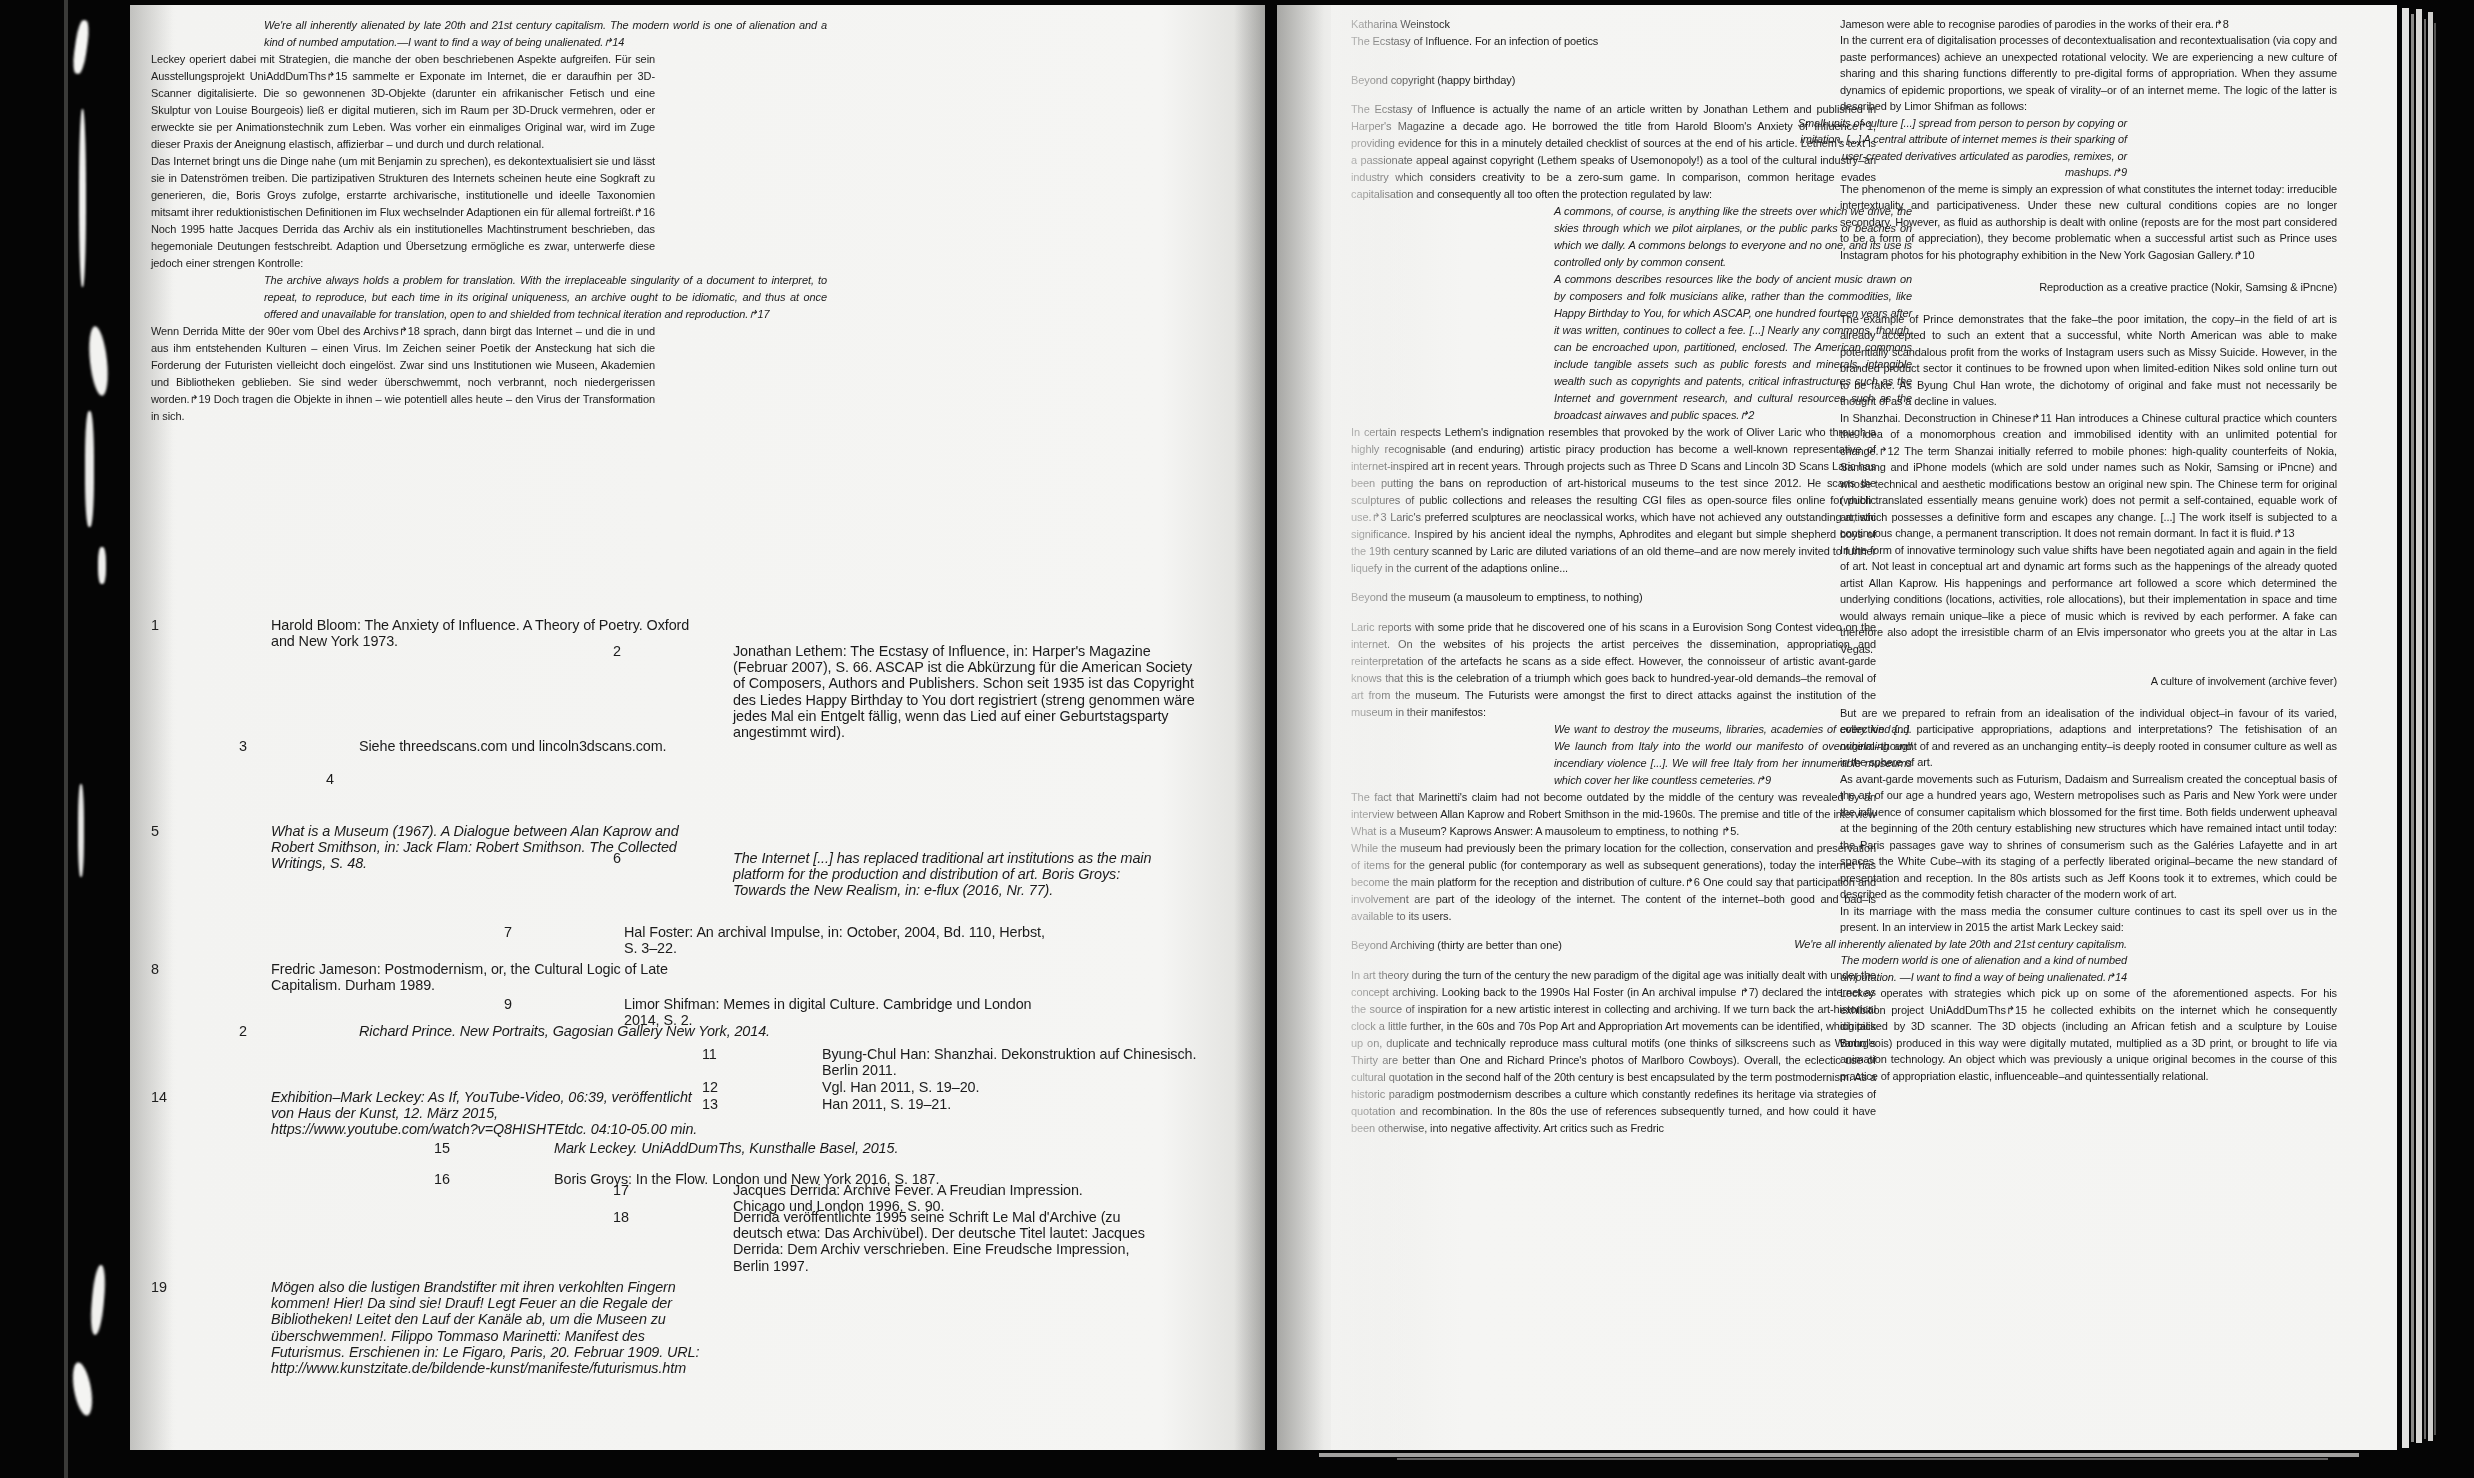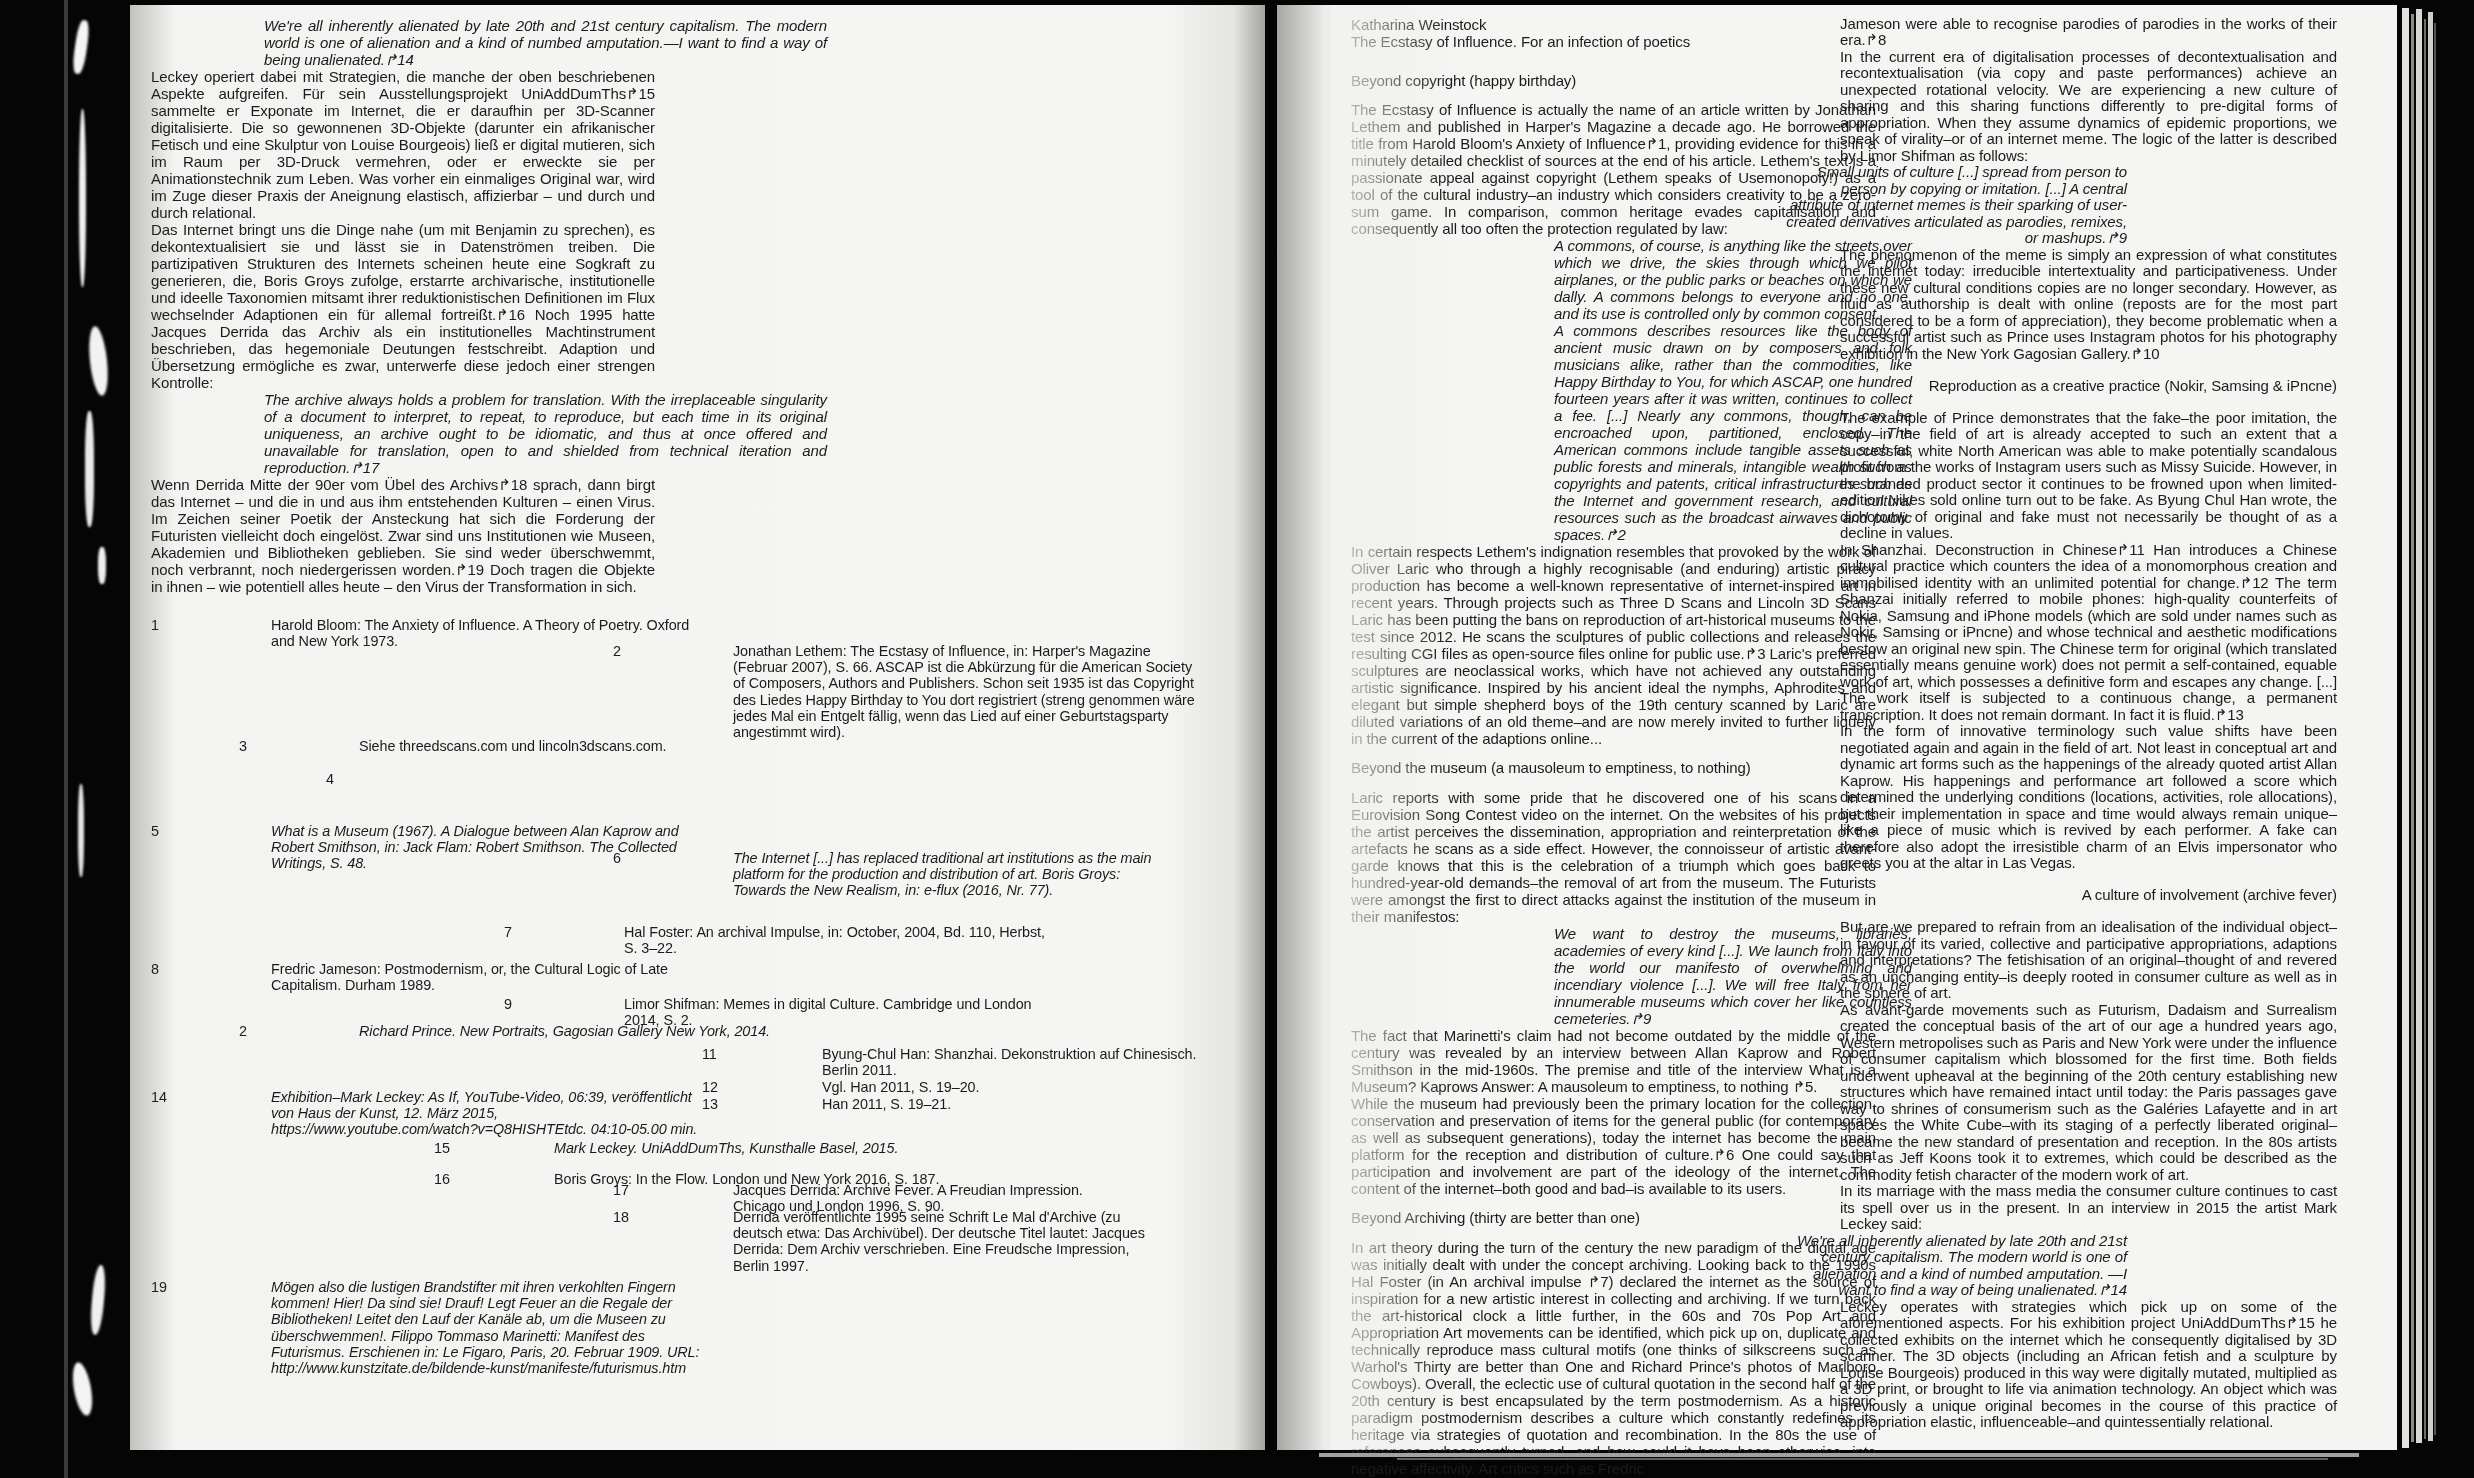--- a/index.html
+++ b/index.html
@@ -3,21 +3,21 @@
 <meta charset="utf-8">
 <style>
   html,body{margin:0;padding:0;background:#000;}
   #stage{position:relative;width:2475px;height:1478px;background:#050505;overflow:hidden;
          font-family:"Liberation Sans",sans-serif;color:#1b1b1b;}
   .page{position:absolute;top:4.7px;height:1445px;background:#f3f3f1;}
   #page-left{left:130px;width:1135px;
      background:linear-gradient(to right,#e7e7e4 0px,#f3f3f1 47px,#f5f5f3 1032px,#ddddda 1135px);}
   #page-right{left:1277px;width:1120px;
      background:linear-gradient(to right,#d8d8d5 0px,#eeeeec 54px,#f5f5f3 186px,#f4f4f2 1120px);}
-  .txt{font-size:15px;line-height:17px;letter-spacing:-0.1px;text-align:justify;}
+  .txt{font-size:11px;line-height:17px;letter-spacing:-0.1px;text-align:justify;}
   .it{font-style:italic;}
   
   #lp-inner{position:absolute;left:21px;top:12.4px;width:962px;}
   .lp-quote{margin-left:113px;width:563px;font-style:italic;}
   .lp-body{width:504px;}
   .fn{position:absolute;display:flex;font-size:14.4px;line-height:16.3px;letter-spacing:-0.1px;}
   .fn-num{width:88px;flex:0 0 88px;}
   .fn-text{text-align:left;margin-left:32px;}
   
   .col{position:absolute;top:11px;}

